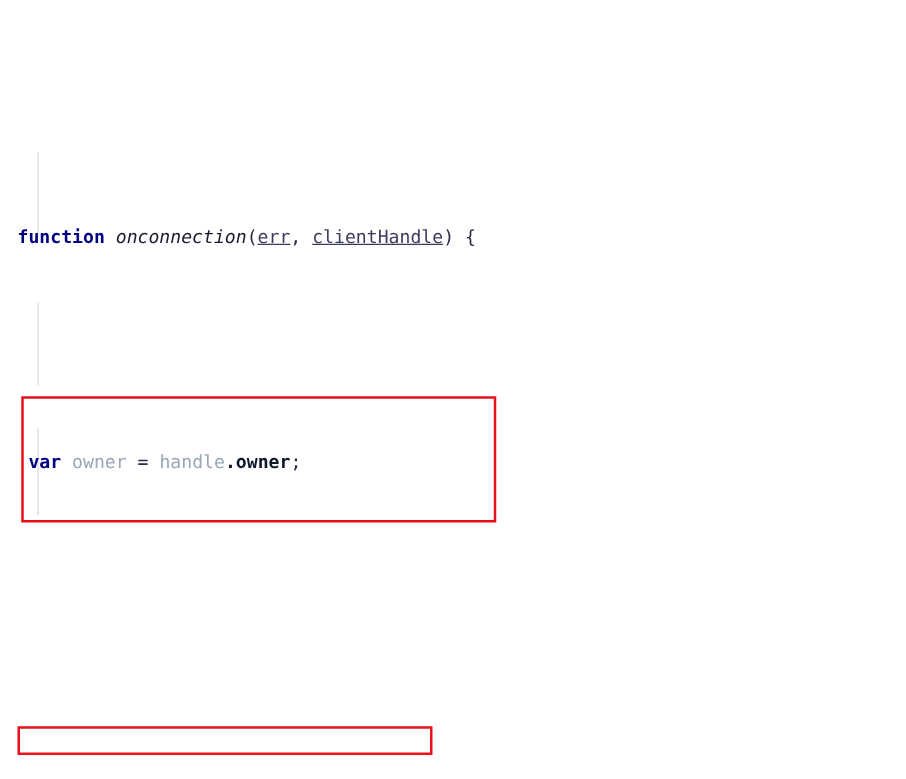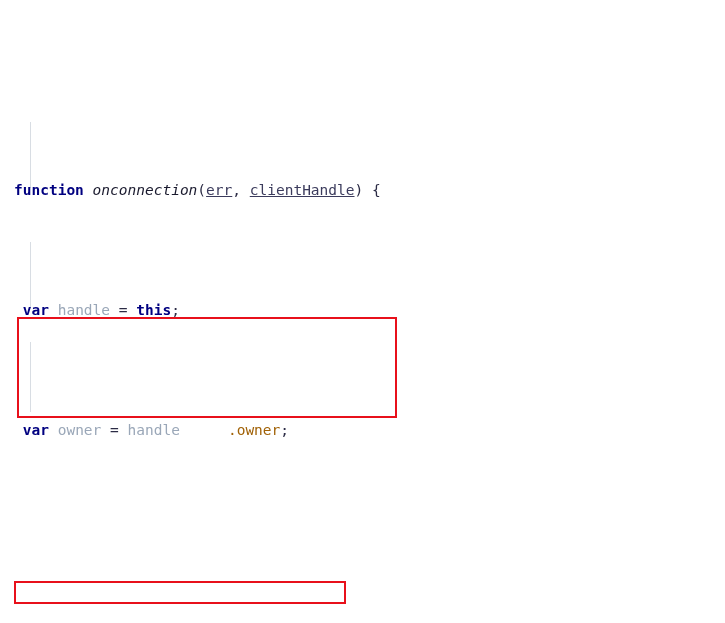--- a/index.html
+++ b/index.html
@@ -33,21 +33,21 @@
     padding-left: 14px;
     white-space: pre;
     font-size: 14.5px;
   }
 
   
   .t-kw       { color: #000080; font-weight: bold; }        
   .t-fnname   { color: #1a1a2e; font-style: italic; }       
   .t-ident    { color: #9aa7b8; }                           
   .t-param    { color: #3b3b5c; text-decoration: underline; } 
-  .t-prop     { color: #a16207; font-weight: normal; margin-left: 48px; }
+  .t-prop     { color: #0f172a; font-weight: bold; }
   .t-punc     { color: #2b2b45; }
   .t-op       { color: #2b2b45; }       
 
   
   .guide {
     position: absolute;
     width: 1px;
     background: #d8dde3;
   }
 
@@ -66,21 +66,20 @@
 
   
   <div class="guide" style="left:30px; top:122px; height:66px;"></div>
   <div class="guide" style="left:30px; top:242px; height:66px;"></div>
   <div class="guide" style="left:30px; top:342px; height:70px;"></div>
 
   
   <div class="code-line" style="top:0px;"><span class="t-kw">function</span> <span class="t-fnname">onconnection</span><span class="t-punc">(</span><span class="t-param">err</span><span class="t-punc">, </span><span class="t-param">clientHandle</span><span class="t-punc">) {</span></div>
 
   
-  <div class="code-line" style="top:20px;"> <span class="t-kw">var</span> <span class="t-ident">handle</span><span class="t-op"> = </span><span class="t-kw">this</span><span class="t-punc">;</span></div>
 
   
   <div class="code-line" style="top:40px;"> <span class="t-kw">var</span> <span class="t-ident">owner</span><span class="t-op"> = </span><span class="t-ident">handle</span><span class="t-prop">.owner</span><span class="t-punc">;</span></div>
 
   
   <div class="code-line" style="top:60px;"> </div>
 
   
   
 

